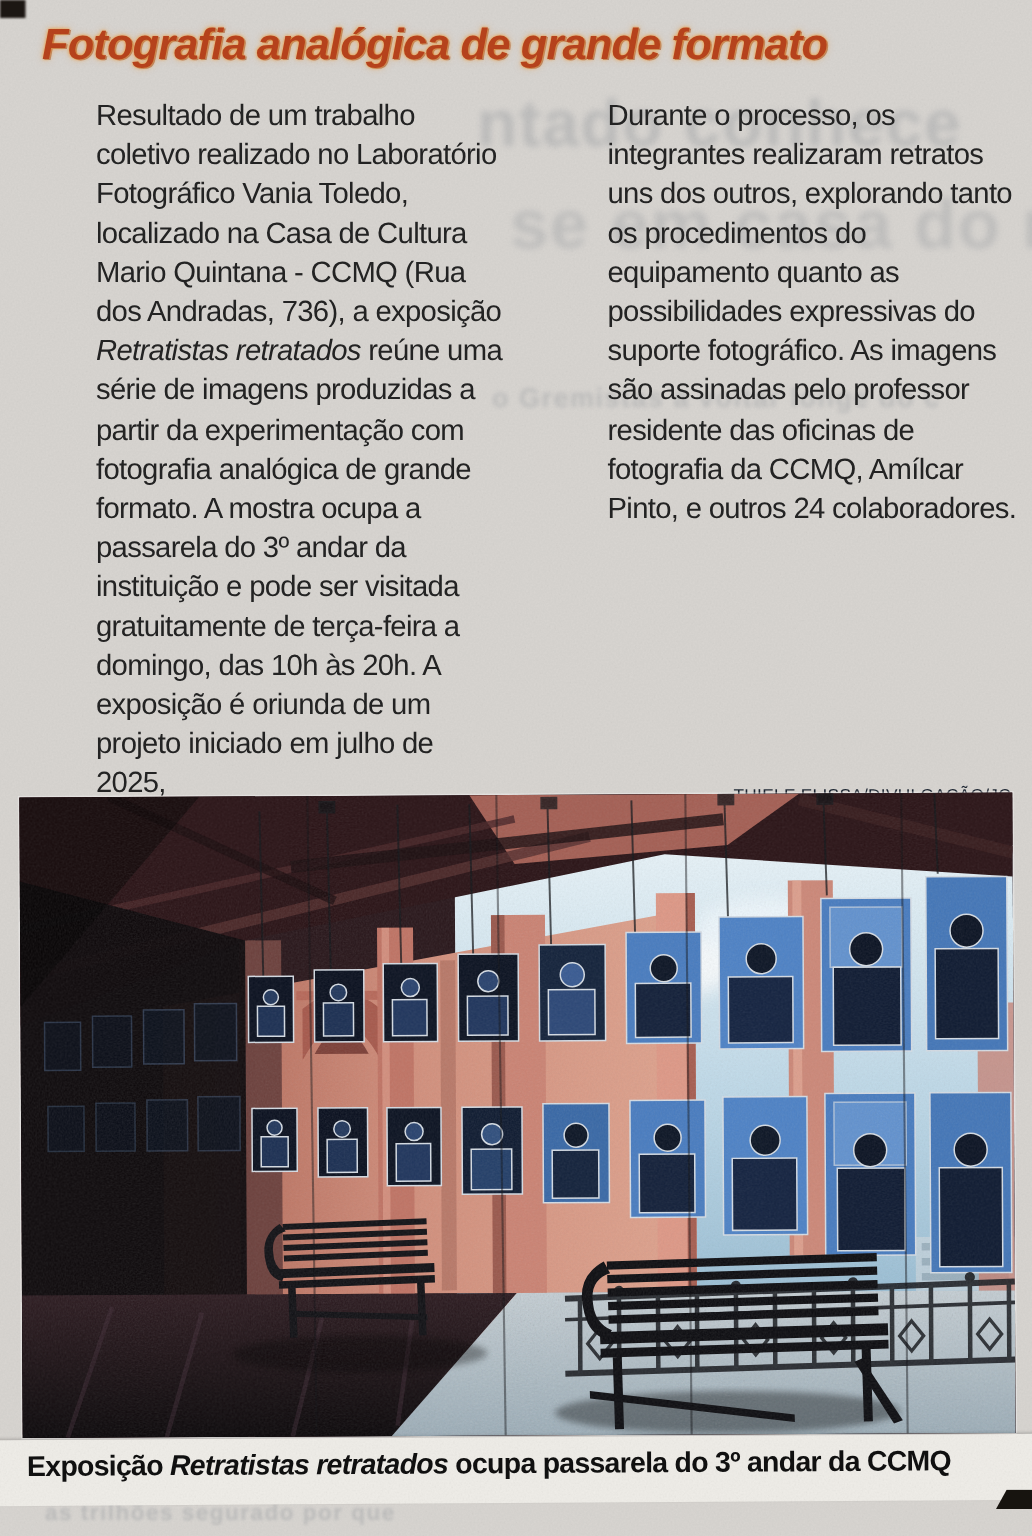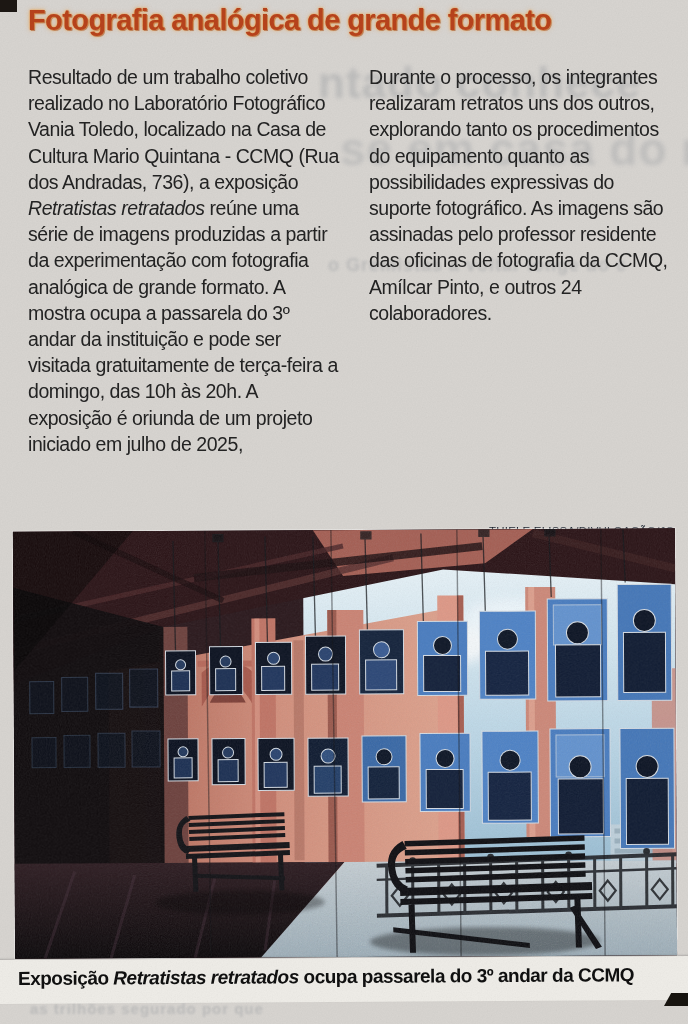--- a/index.html
+++ b/index.html
@@ -14,30 +14,31 @@
   .corner-mark{position:absolute;left:0;top:0;width:17px;height:12px;background:#1c1713;filter:blur(.6px);}
   .edge-mark{position:absolute;right:0;top:993px;width:24px;height:13px;background:#17140f;clip-path:polygon(100% 0,100% 100%,0 100%,30% 0);}
   .ghost{position:absolute;color:#82888f;font-weight:800;filter:blur(2.2px);pointer-events:none;white-space:nowrap;letter-spacing:1px;}
   .g1{top:58px;left:318px;font-size:44px;opacity:.30;}
   .g2{top:122px;left:340px;font-size:46px;opacity:.26;}
   .g3{top:255px;left:328px;font-size:18px;opacity:.30;filter:blur(1.4px);}
   .g4{top:1000px;left:30px;font-size:15px;opacity:.30;filter:blur(1.2px);}
 
   
   .headline{
-    position:absolute;left:28px;top:4px;margin:0;width:640px;
+    position:absolute;left:28px;top:14px;margin:0;width:640px;
     font-size:29px;font-weight:800;letter-spacing:-.6px;
     color:var(--c-headline,#b8431c);
     text-shadow:0 0 2px var(--c-headline_glow,#f09b3c),0 0 5px rgba(240,155,60,.55),1px 1px 0 rgba(130,40,10,.5);
+    font-style:italic;
   }
 
   
   .cols{position:absolute;left:28px;top:64px;width:652px;display:flex;gap:30px;}
   .col{width:311px;color:var(--c-body_text,#232323);
-    font-size:19.5px;line-height:26.2px;letter-spacing:-.45px;}
+    font-size:19.5px;line-height:26.2px;letter-spacing:-.45px;margin-left:36px;}
   .col p{margin:0;}
   .col i{font-style:italic;}
 
   
   .credit{
     position:absolute;right:14px;top:506px;width:500px;text-align:right;
     font-size:11.5px;font-weight:400;letter-spacing:.2px;
     color:var(--c-credit_text,#1b2430);
     margin-top:19px;
   }

